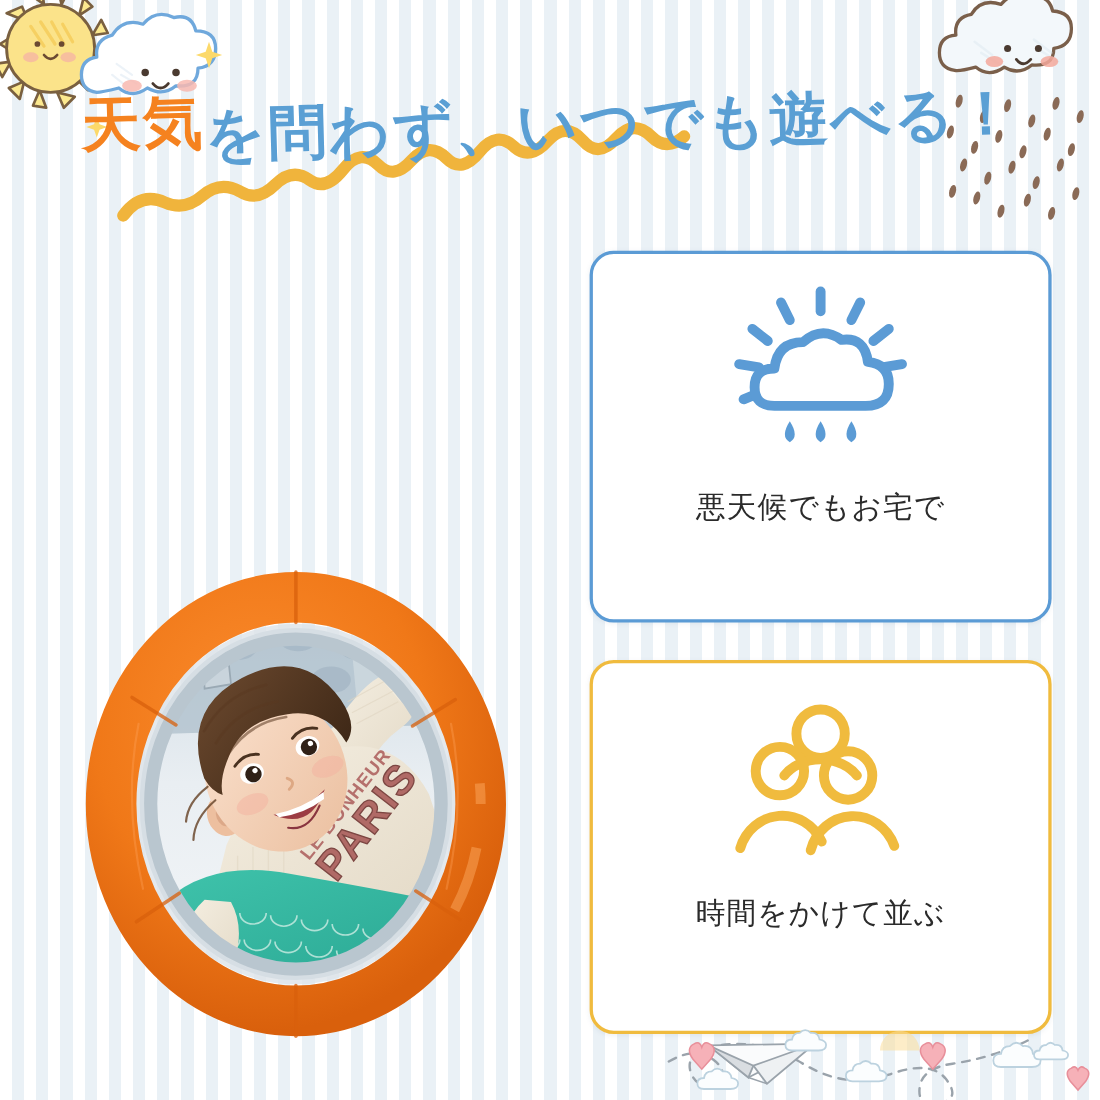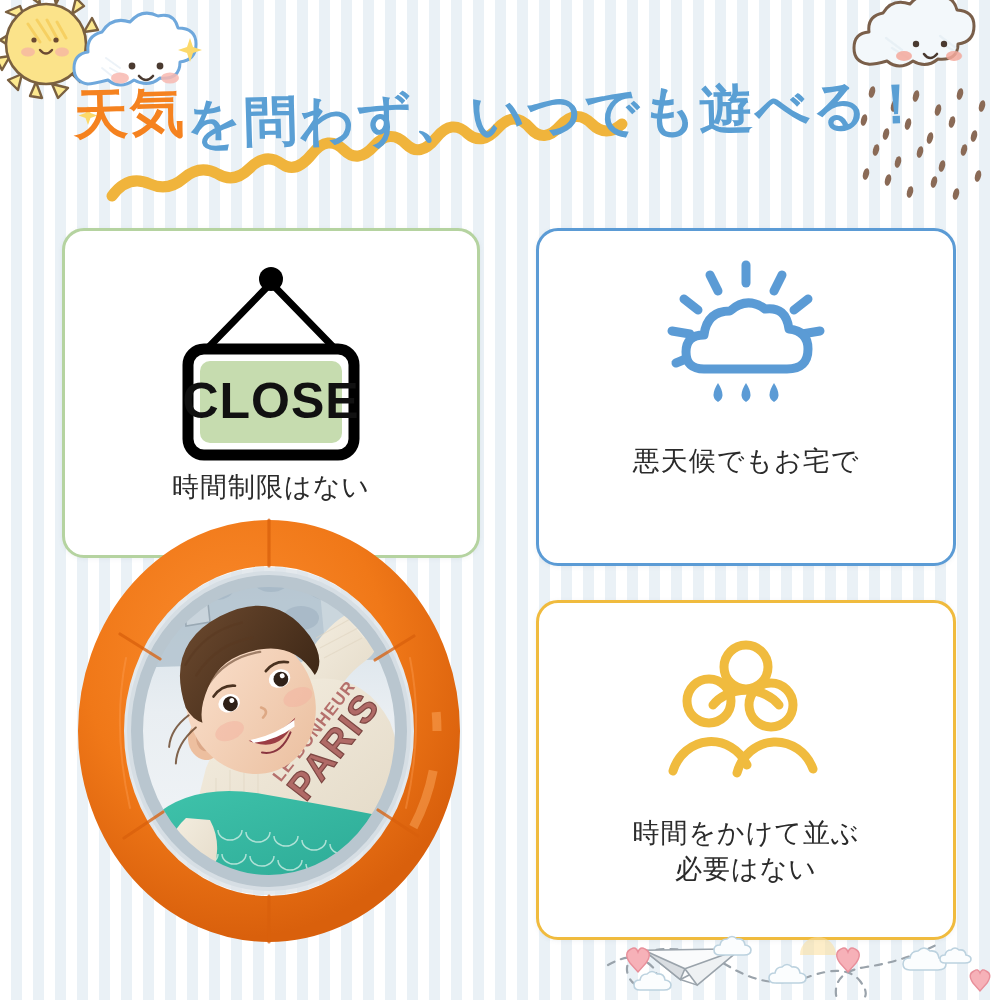--- a/index.html
+++ b/index.html
@@ -58,21 +58,21 @@
     color:#2b2b2b;
     font-size:27px;
     line-height:1.35;
     letter-spacing:1px;
   }
   #card-close   .card-icon    { top:32px; }
   #card-close   .card-caption { top:238px; }
   #card-weather .card-icon    { top:26px; }
   #card-weather .card-caption { top:212px; }
   #card-queue   .card-icon    { top:36px; }
-  #card-queue   .card-caption { top:212px; }
+  #card-queue   .card-caption { top:212px;font-family:Liberation Mono, monospace; }
 
   
   #photo {
     position:absolute; left:66px; top:518px;
     width:406px; height:430px;
     z-index:5;
   }
 </style>
 </head>
 <body>
@@ -181,35 +181,20 @@
                q16,-16 32,-4 q14,10 30,-10 q16,-20 32,-4 q14,14 30,-4
                q16,-18 32,-2 q14,14 30,-6 q16,-20 32,-4 q14,12 30,-6
                q16,-18 32,0 q14,16 30,-2 q16,-18 32,-2 q14,14 30,0" fill="none" stroke="#f0b43c" stroke-width="11" stroke-linecap="round"></path>
     </g>
   </svg>
 
   <div id="headline">
     <span class="hl hl-orange">天気</span><span class="hl hl-blue">を問わず、いつでも遊べる！</span>
   </div>
 
-  <div class="card" id="card-close">
-    <div class="card-icon">
-      <svg width="210" height="200" viewBox="0 0 210 200" xmlns="http://www.w3.org/2000/svg">
-        <circle cx="105" cy="16" r="12" fill="#000"></circle>
-        <path d="M105,20 L35,92" stroke="#000" stroke-width="7" stroke-linecap="round"></path>
-        <path d="M105,20 L175,92" stroke="#000" stroke-width="7" stroke-linecap="round"></path>
-        <rect x="22" y="86" width="166" height="106" rx="16" fill="#ffffff" stroke="#000" stroke-width="11"></rect>
-        <rect x="34" y="98" width="142" height="82" rx="10" fill="#c6dcaf"></rect>
-        <text x="105" y="155" text-anchor="middle" font-family="'Liberation Sans', sans-serif" font-size="50" font-weight="bold" fill="#111" letter-spacing="1">CLOSE</text>
-      </svg>
-    </div>
-    <div class="card-caption">
-      <div>時間制限はない</div>
-    </div>
-  </div>
 
   <div class="card" id="card-weather">
     <div class="card-icon">
       <svg width="200" height="176" viewBox="0 0 200 176" xmlns="http://www.w3.org/2000/svg">
         <g stroke="#5b9bd5" stroke-width="9" stroke-linecap="round" fill="none">
           <path d="M100,8 L100,26"></path>
           <path d="M64,18 L72,34"></path>
           <path d="M136,18 L128,34"></path>
           <path d="M38,42 L52,53"></path>
           <path d="M162,42 L148,53"></path>
@@ -240,21 +225,20 @@
           <path d="M62,66 a40,34 0 0,1 66,0"></path>
           <circle cx="58" cy="62" r="22"></circle>
           <path d="M22,132 a40,42 0 0,1 74,-6"></path>
           <circle cx="120" cy="66" r="22"></circle>
           <path d="M86,134 a40,42 0 0,1 76,-4"></path>
         </g>
       </svg>
     </div>
     <div class="card-caption">
       <div>時間をかけて並ぶ</div>
-      <div>必要はない</div>
     </div>
   </div>
 
   <svg id="photo" viewBox="0 0 406 430" xmlns="http://www.w3.org/2000/svg">
     <defs>
       <clipPath id="tunnelHole">
         <ellipse cx="203" cy="213" rx="134" ry="152"></ellipse>
       </clipPath>
       <radialGradient id="ringGrad" cx="40%" cy="30%" r="75%">
         <stop offset="0%" stop-color="#fb8c2e"></stop>

